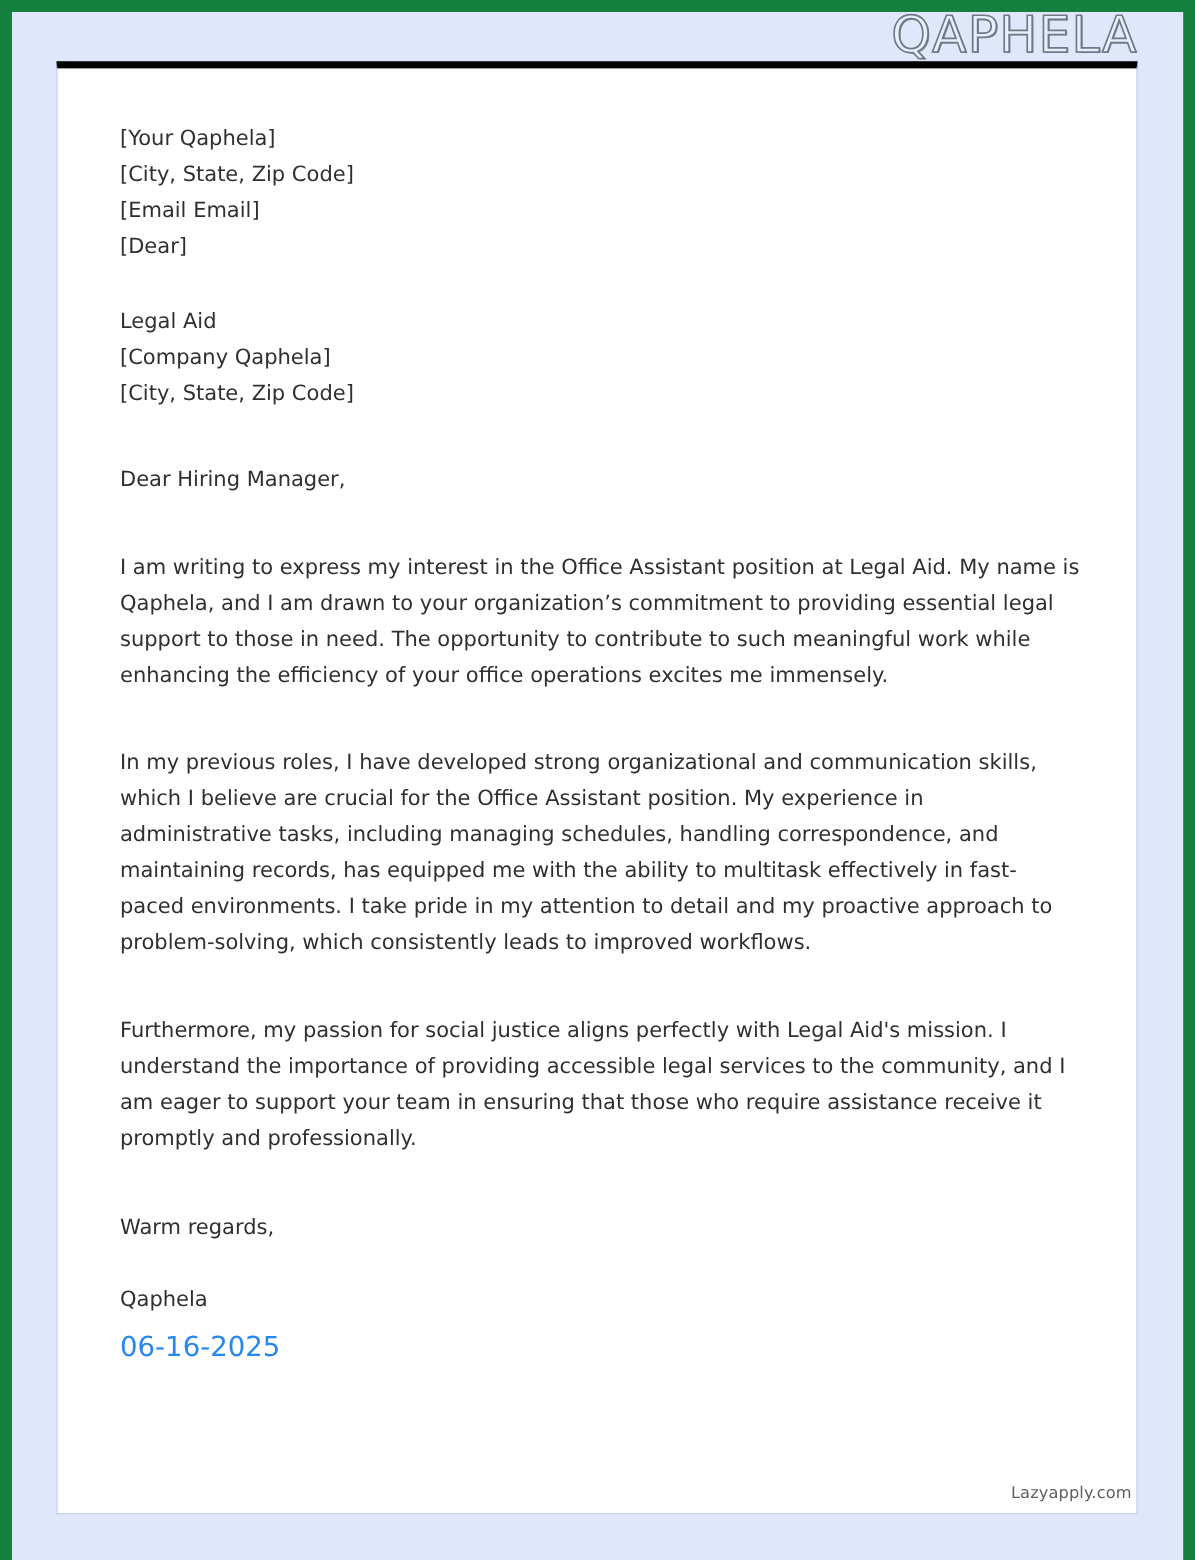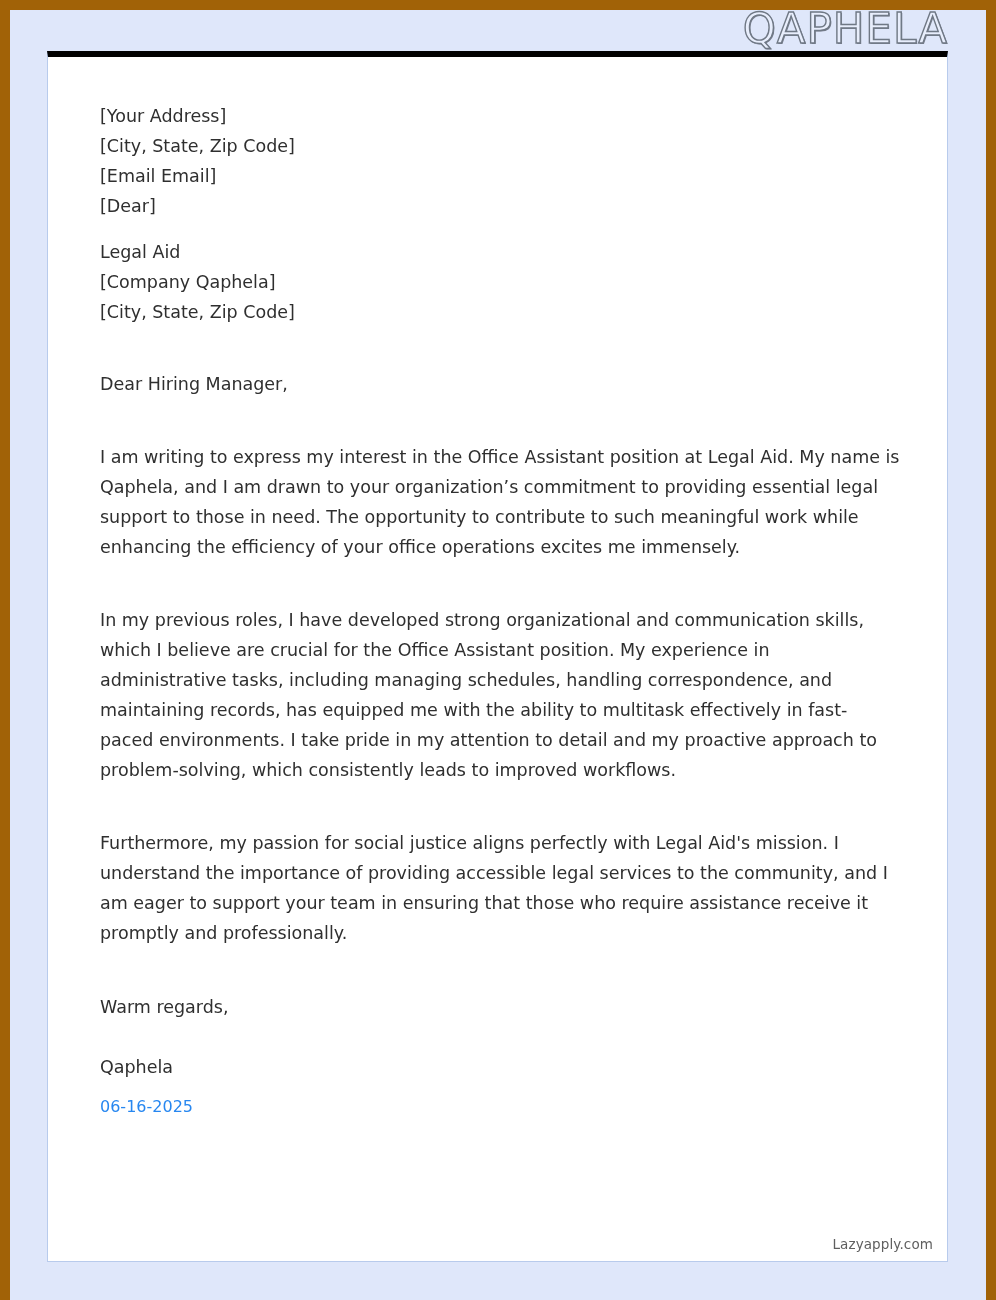--- a/index.html
+++ b/index.html
@@ -12,21 +12,21 @@
     background: #000000;
     font-family: "DejaVu Sans", sans-serif;
     overflow: hidden;
   }
 
   
   .page {
     position: relative;
     width: 996px;
     height: 1300px;
-    background: #a16207;
+    background: #15803d;
     box-sizing: border-box;
   }
 
   
   .backdrop {
     position: absolute;
     left: 10px;
     top: 10px;
     width: 976px;
     height: 1290px;
@@ -85,42 +85,42 @@
   .para,
   .closing-line,
   .sign-name {
     color: #2f2f2f;
     font-size: 17.5px;
     line-height: 30px;
     white-space: pre-wrap;
   }
 
   .addr-block { margin: 0; }
-  .recip-block { margin-top: 16px; }
+  .recip-block { margin-top: 32px; }
   .salutation { margin-top: 42px; }
 
   .para {
     margin-top: 43px;
     text-align: left;
   }
 
   .closing-line { margin-top: 44px; }
   .sign-name { margin-top: 30px; }
 
   .sign-date {
     margin-top: 10px;
     color: #2787f0;
-    font-size: 16px;
+    font-size: 23px;
     line-height: 30px;
   }
 
   
   .doc-footer {
     position: absolute;
-    right: 14px;
+    right: 4px;
     bottom: 8px;
     color: #5f5f5f;
     font-size: 13.5px;
     line-height: 18px;
     letter-spacing: 0.1px;
   }
 </style>
 </head>
 <body>
 
@@ -130,21 +130,21 @@
 
   <div class="header-strip">
     <div class="brand-logo">QAPHELA</div>
   </div>
 
   <div class="doc-card">
 
     <div class="doc-body">
 
       <div class="addr-block">
-        <div class="addr-line">[Your Address]</div>
+        <div class="addr-line">[Your Qaphela]</div>
         <div class="addr-line">[City, State, Zip Code]</div>
         <div class="addr-line">[Email Email]</div>
         <div class="addr-line">[Dear]</div>
       </div>
 
       <div class="recip-block">
         <div class="recip-line">Legal Aid</div>
         <div class="recip-line">[Company Qaphela]</div>
         <div class="recip-line">[City, State, Zip Code]</div>
       </div>

